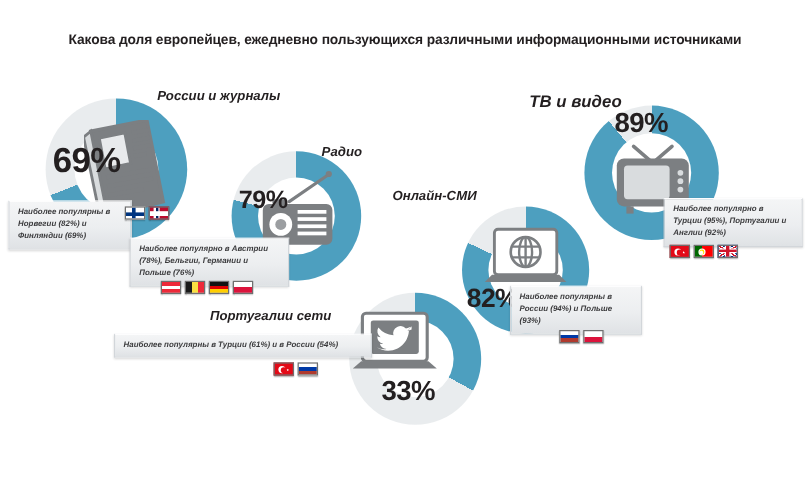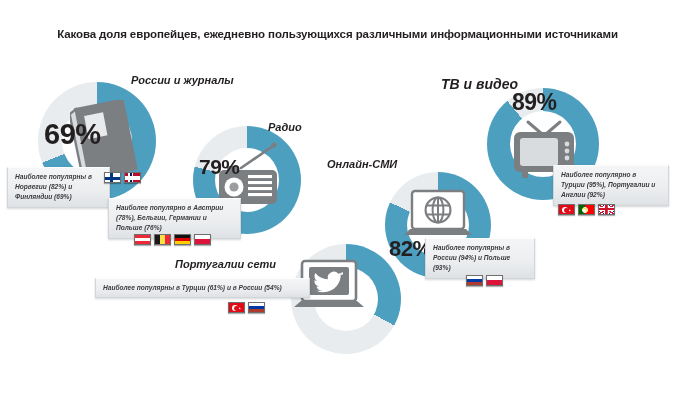--- a/index.html
+++ b/index.html
@@ -280,20 +280,21 @@
     <div class="iconwrap" style="left:206px;top:7px;width:84px;height:70px;">
       <svg viewBox="0 0 84 70" width="84" height="70" aria-hidden="true">
         <rect x="16" y="4" width="54" height="40" rx="3" fill="#ffffff" stroke="#7c7f82" stroke-width="2.6"></rect>
         <rect x="23" y="10" width="40" height="28" rx="2" fill="#7c7f82"></rect>
         <path d="M56 17.6c-1.1.5-2.3.8-3.5 1a6.2 6.2 0 0 0 2.7-3.4 12.3 12.3 0 0 1-3.9 1.5 6.1 6.1 0 0 0-10.4 5.6 17.4 17.4 0 0 1-12.6-6.4 6.1 6.1 0 0 0 1.9 8.2 6 6 0 0 1-2.8-.8v.1a6.1 6.1 0 0 0 4.9 6 6.2 6.2 0 0 1-2.8.1 6.1 6.1 0 0 0 5.7 4.3A12.3 12.3 0 0 1 27 32.4a17.3 17.3 0 0 0 9.4 2.8c11.3 0 17.4-9.3 17.4-17.4v-.8a12.4 12.4 0 0 0 2.2-2.2z" fill="#ffffff" transform="translate(1,0)"></path>
         <path d="M8 50 H78 L71 44 H15 Z" fill="#7c7f82"></path>
         <rect x="34" y="51.4" width="18" height="2.8" rx="1.3" fill="#ffffff"></rect>
       </svg>
     </div>
 
+    <div class="pct" style="left:238px;top:62px;font-size:23px;">33%</div>
 
     <div class="heading" style="left:95px;top:8px;font-size:11px;">Португалии сети</div>
 
     <div class="caption one" style="left:15px;top:28px;width:215px;">Наиболее популярны в Турции (61%) и в России (54%)</div>
 
     <div class="flags" style="left:148px;top:52px;">
       <div class="flag f-tr">
           <i></i>
         </div>
       <div class="flag f-ru"></div>

